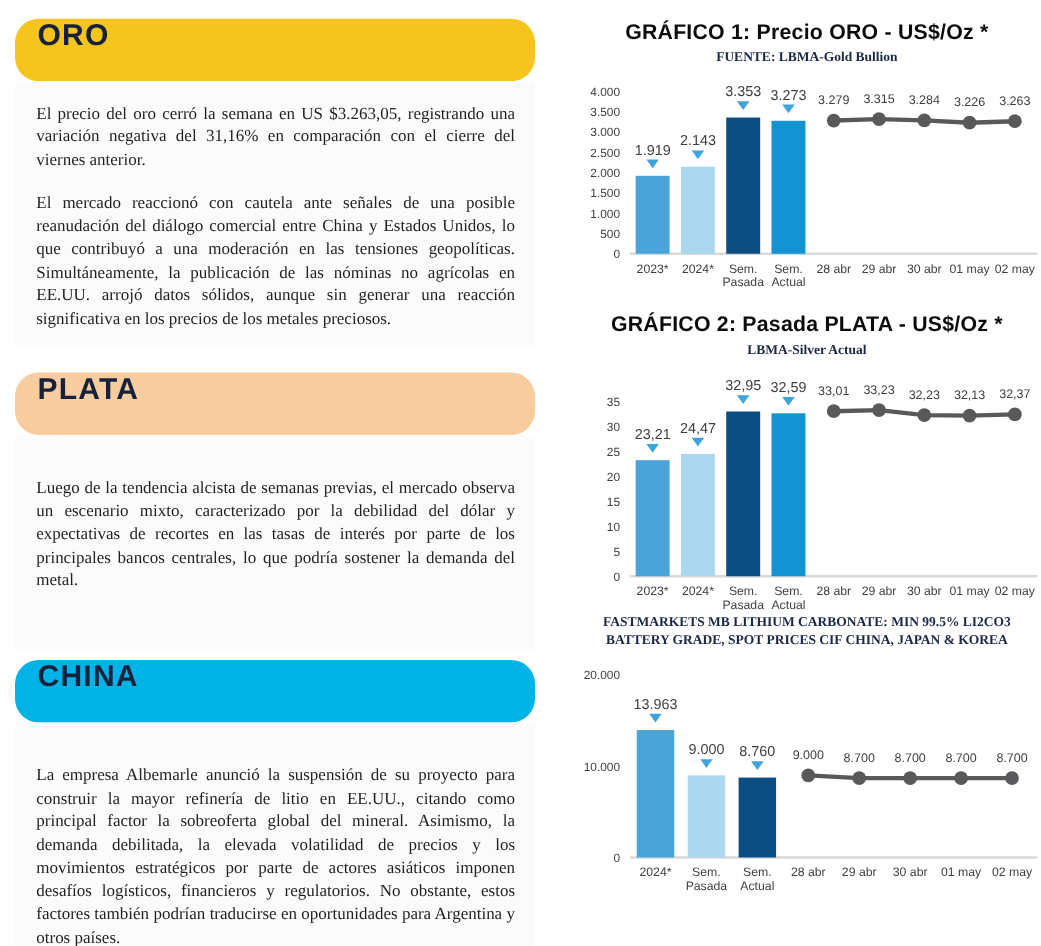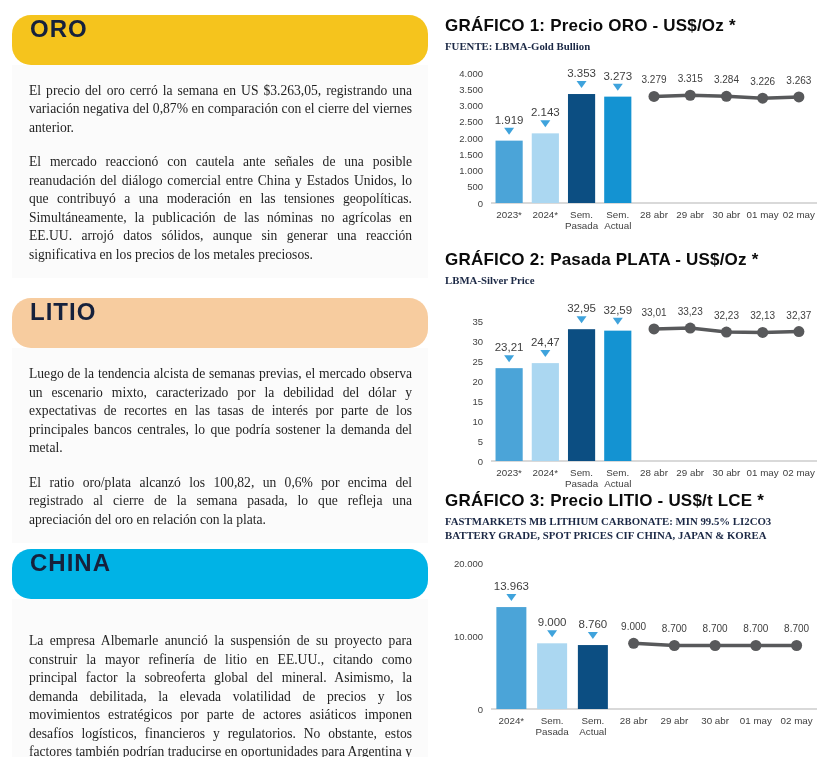--- a/index.html
+++ b/index.html
@@ -27,21 +27,21 @@
     text-align:justify; margin-bottom:13px;
   }
   .sec-body p:last-child { margin-bottom:0;margin-top:16px; }
   #sec-oro .sec-body  { min-height:172px; }
   #sec-plata          { margin-top:20px; }
   #sec-plata .sec-body{ min-height:174px; }
   #sec-litio          { margin-top:6px; }
   #sec-litio .sec-body{ min-height:200px; }
 
   
-  .chart-block { position:absolute; left:445px; width:375px; }
+  .chart-block { position:absolute; left:458px; width:375px;text-align:center; }
   #chart-block-0 { top:16px; }
   #chart-block-1 { top:250px; }
   #chart-block-2 { top:491px; }
   .chart-title {
     font-family:"Liberation Sans", sans-serif;
     font-size:17px; font-weight:bold; color:#0B0B0B; margin-bottom:3px;
     letter-spacing:0.2px;
   }
   .chart-source {
     font-family:Liberation Serif, serif;
@@ -58,32 +58,31 @@
 </head>
 <body>
 
 <div class="left-col">
 
   <section class="section" id="sec-oro">
     <div class="sec-header" style="background-color: rgb(245, 196, 29);">
       <span class="sec-title">ORO</span>
     </div>
     <div class="sec-body">
-      <p>El precio del oro cerró la semana en US $3.263,05, registrando una variación negativa del 0,87% en comparación con el cierre del viernes anterior.</p>
+      <p>El precio del oro cerró la semana en US $3.263,05, registrando una variación negativa del 31,16% en comparación con el cierre del viernes anterior.</p>
       <p>El mercado reaccionó con cautela ante señales de una posible reanudación del diálogo comercial entre China y Estados Unidos, lo que contribuyó a una moderación en las tensiones geopolíticas. Simultáneamente, la publicación de las nóminas no agrícolas en EE.UU. arrojó datos sólidos, aunque sin generar una reacción significativa en los precios de los metales preciosos.</p>
     </div>
   </section>
 
   <section class="section" id="sec-plata">
     <div class="sec-header" style="background-color: rgb(247, 204, 159);">
-      <span class="sec-title">LITIO</span>
+      <span class="sec-title">PLATA</span>
     </div>
     <div class="sec-body">
       <p>Luego de la tendencia alcista de semanas previas, el mercado observa un escenario mixto, caracterizado por la debilidad del dólar y expectativas de recortes en las tasas de interés por parte de los principales bancos centrales, lo que podría sostener la demanda del metal.</p>
-      <p>El ratio oro/plata alcanzó los 100,82, un 0,6% por encima del registrado al cierre de la semana pasada, lo que refleja una apreciación del oro en relación con la plata.</p>
     </div>
   </section>
 
   <section class="section" id="sec-litio">
     <div class="sec-header" style="background-color: rgb(0, 179, 230);">
       <span class="sec-title">CHINA</span>
     </div>
     <div class="sec-body">
       <p>La empresa Albemarle anunció la suspensión de su proyecto para construir la mayor refinería de litio en EE.UU., citando como principal factor la sobreoferta global del mineral. Asimismo, la demanda debilitada, la elevada volatilidad de precios y los movimientos estratégicos por parte de actores asiáticos imponen desafíos logísticos, financieros y regulatorios. No obstante, estos factores también podrían traducirse en oportunidades para Argentina y otros países.</p>
 
@@ -138,21 +137,21 @@
       <text x="317.6666666666667" y="24.155" class="t-lval" text-anchor="middle">3.226</text>
       <text x="317.6666666666667" y="157" class="t-xlab" text-anchor="middle">01 may</text>
       <circle cx="353.88888888888886" cy="35.9525" r="5.5" fill="#58595B"></circle>
       <text x="353.88888888888886" y="22.9525" class="t-lval" text-anchor="middle">3.263</text>
       <text x="353.88888888888886" y="157" class="t-xlab" text-anchor="middle">02 may</text>
     </svg>
 </div>
 
 <div class="chart-block" id="chart-block-1">
   <div class="chart-title">GRÁFICO 2: Pasada PLATA - US$/Oz *</div>
-  <div class="chart-source">LBMA-Silver Price</div>
+  <div class="chart-source">LBMA-Silver Actual</div>
   <svg class="chart-canvas" width="372" height="198" viewBox="0 0 372 198">
       <text x="38" y="169.5" class="t-tick" text-anchor="end">0</text>
       <text x="38" y="149.5" class="t-tick" text-anchor="end">5</text>
       <text x="38" y="129.5" class="t-tick" text-anchor="end">10</text>
       <text x="38" y="109.5" class="t-tick" text-anchor="end">15</text>
       <text x="38" y="89.5" class="t-tick" text-anchor="end">20</text>
       <text x="38" y="69.5" class="t-tick" text-anchor="end">25</text>
       <text x="38" y="49.5" class="t-tick" text-anchor="end">30</text>
       <text x="38" y="29.5" class="t-tick" text-anchor="end">35</text>
       <line x1="46" y1="166" x2="372" y2="166" stroke="#D9D9D9" stroke-width="2"></line>
@@ -187,21 +186,20 @@
       <circle cx="317.6666666666667" cy="37.47999999999999" r="5.5" fill="#58595B"></circle>
       <text x="317.6666666666667" y="24.47999999999999" class="t-lval" text-anchor="middle">32,13</text>
       <text x="317.6666666666667" y="181" class="t-xlab" text-anchor="middle">01 may</text>
       <circle cx="353.88888888888886" cy="36.52000000000001" r="5.5" fill="#58595B"></circle>
       <text x="353.88888888888886" y="23.52000000000001" class="t-lval" text-anchor="middle">32,37</text>
       <text x="353.88888888888886" y="181" class="t-xlab" text-anchor="middle">02 may</text>
     </svg>
 </div>
 
 <div class="chart-block" id="chart-block-2">
-  <div class="chart-title">GRÁFICO 3: Precio LITIO - US$/t LCE *</div>
   <div class="chart-source">FASTMARKETS MB LITHIUM CARBONATE: MIN 99.5% LI2CO3
 BATTERY GRADE, SPOT PRICES CIF CHINA, JAPAN &amp; KOREA</div>
   <svg class="chart-canvas" width="372" height="192" viewBox="0 0 372 192">
       <text x="38" y="161.5" class="t-tick" text-anchor="end">0</text>
       <text x="38" y="88.5" class="t-tick" text-anchor="end">10.000</text>
       <text x="38" y="15.5" class="t-tick" text-anchor="end">20.000</text>
       <line x1="46" y1="158" x2="372" y2="158" stroke="#D9D9D9" stroke-width="2"></line>
       <rect x="51.375" y="56.0701" width="30" height="101.9299" fill="#4BA4D8"></rect>
       <text x="66.375" y="39.0701" class="t-val" text-anchor="middle">13.963</text>
       <polygon points="61.375,43.0701 71.375,43.0701 66.375,50.0701" fill="#3FA3DC"></polygon>

